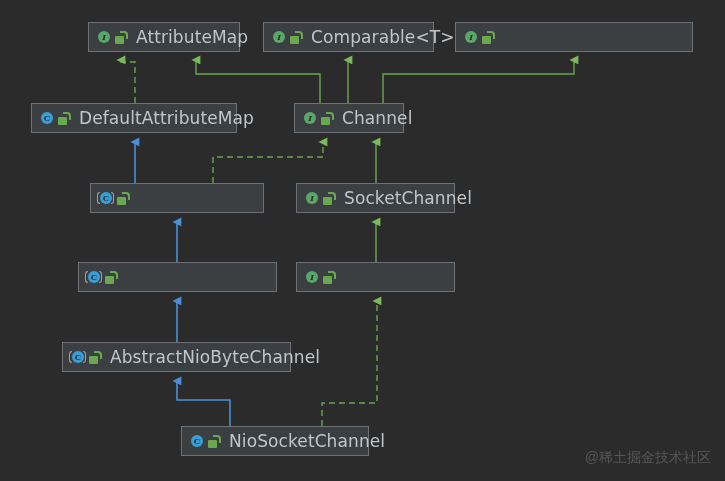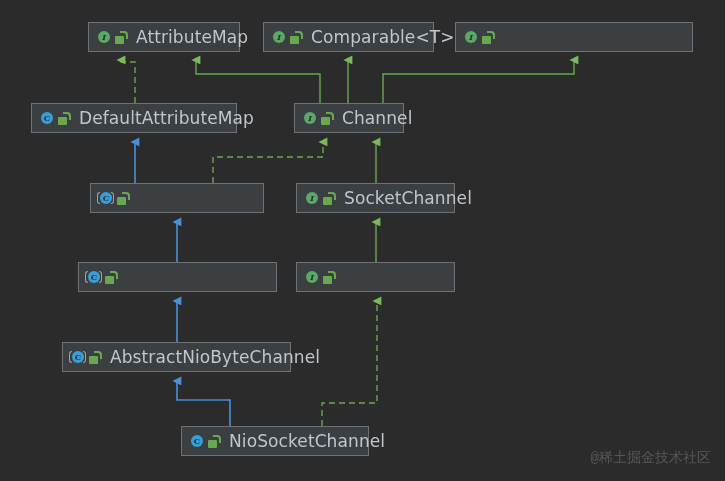--- a/index.html
+++ b/index.html
@@ -123,21 +123,21 @@
     border: 2px solid #6aa84f;
     border-bottom: none;
     border-left: none;
     border-radius: 0 4px 0 0;
   }
   .watermark {
     position: absolute;
     color: #565656;
     font-size: 14px;
     z-index: 2;
-    font-family: Liberation Mono, monospace;
+    font-family: Liberation Sans, sans-serif;
   }
 </style>
 </head>
 <body>
 
 <div id="diagram-root">
 
   <svg id="edge-layer" width="725" height="481" viewBox="0 0 725 481" xmlns="http://www.w3.org/2000/svg">
     <defs>
       <marker id="arrow-green" markerWidth="11" markerHeight="11" refX="4.2" refY="5.2" orient="auto" markerUnits="userSpaceOnUse">

